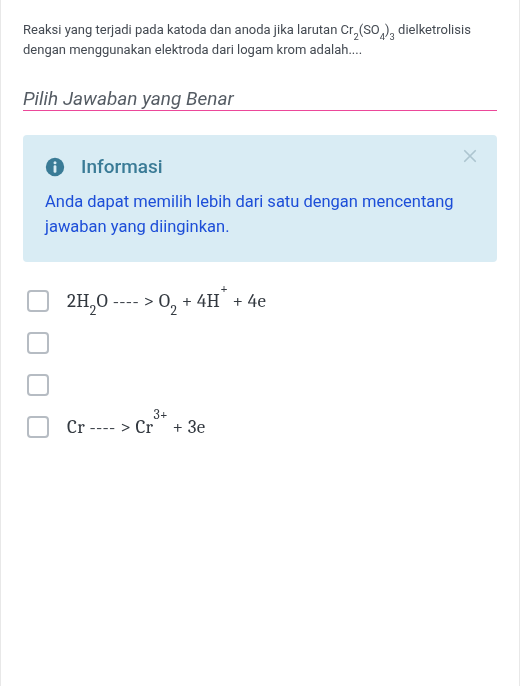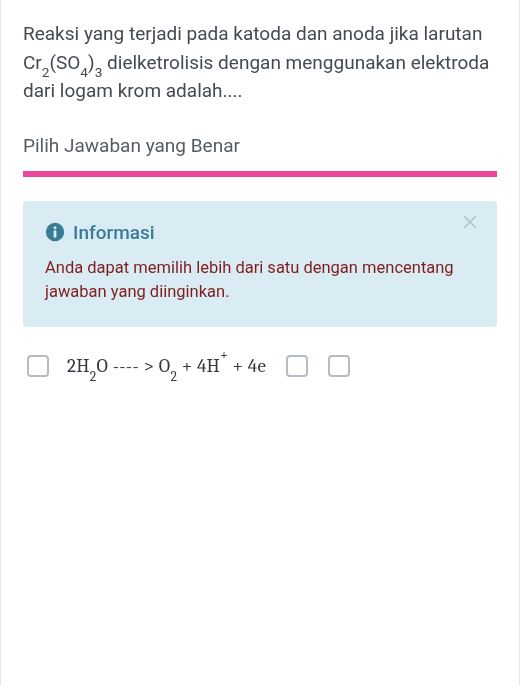--- a/index.html
+++ b/index.html
@@ -9,74 +9,75 @@
     height: 686px;
     background: #fff;
     color: #3a3f44;
     border-left: 1px solid #e8e8e8;
     border-right: 1px solid #e8e8e8;
   }
   .container {
     padding: 20px 22px 0 22px;
   }
   .question {
-    font-size: 19px;
+    font-size: 13px;
     line-height: 1.5;
     color: #444a52;
     margin-bottom: 28px;
   }
   .instruction {
     font-size: 19px;
     color: #555c64;
-    padding-bottom: 14px;
-    border-bottom: 6px solid #ec4899;
+    padding-bottom: 0;
+    border-bottom: 1px solid #ec4899;
     margin-bottom: 24px;
+    font-style: italic;
   }
   .info-box {
     background: #d9ecf4;
     border-radius: 4px;
     padding: 20px 22px 22px 22px;
     position: relative;
     margin-bottom: 28px;
   }
   .info-title-row {
     display: flex;
     align-items: center;
-    gap: 8px;
+    gap: 16px;
     margin-bottom: 12px;
   }
   .info-icon {
     width: 20px;
     height: 20px;
     flex-shrink: 0;
   }
   .info-icon svg { display: block; }
   .info-title {
     color: #3a7b96;
     font-size: 19px;
     font-weight: 500;
   }
   .info-text {
-    color: #7f1d1d;
+    color: #1d4ed8;
     font-size: 16.5px;
     line-height: 1.5;
   }
   .close-btn {
     position: absolute;
     top: 14px;
     right: 16px;
     width: 18px;
     height: 18px;
     cursor: pointer;
     opacity: 0.35;
   }
   .close-btn svg { display:block; }
   .options {
     display: flex;
-    flex-direction: row;
+    flex-direction: column;
     gap: 20px;
     padding-left: 4px;
   }
   .option {
     display: flex;
     align-items: center;
     gap: 18px;
   }
   .chk {
     width: 22px;
@@ -142,15 +143,21 @@
 
 
     <div class="option">
       <div class="chk"></div>
     </div>
 
     <div class="option">
       <div class="chk"></div>
     </div>
 
+    <div class="option">
+      <div class="chk"></div>
+      <div class="formula">
+        <span>Cr  ---- &gt; Cr</span><sup>3+</sup><span>  +  3e</span>
+      </div>
+    </div>
 
   </div>
 </div>
 
 </body></html>

